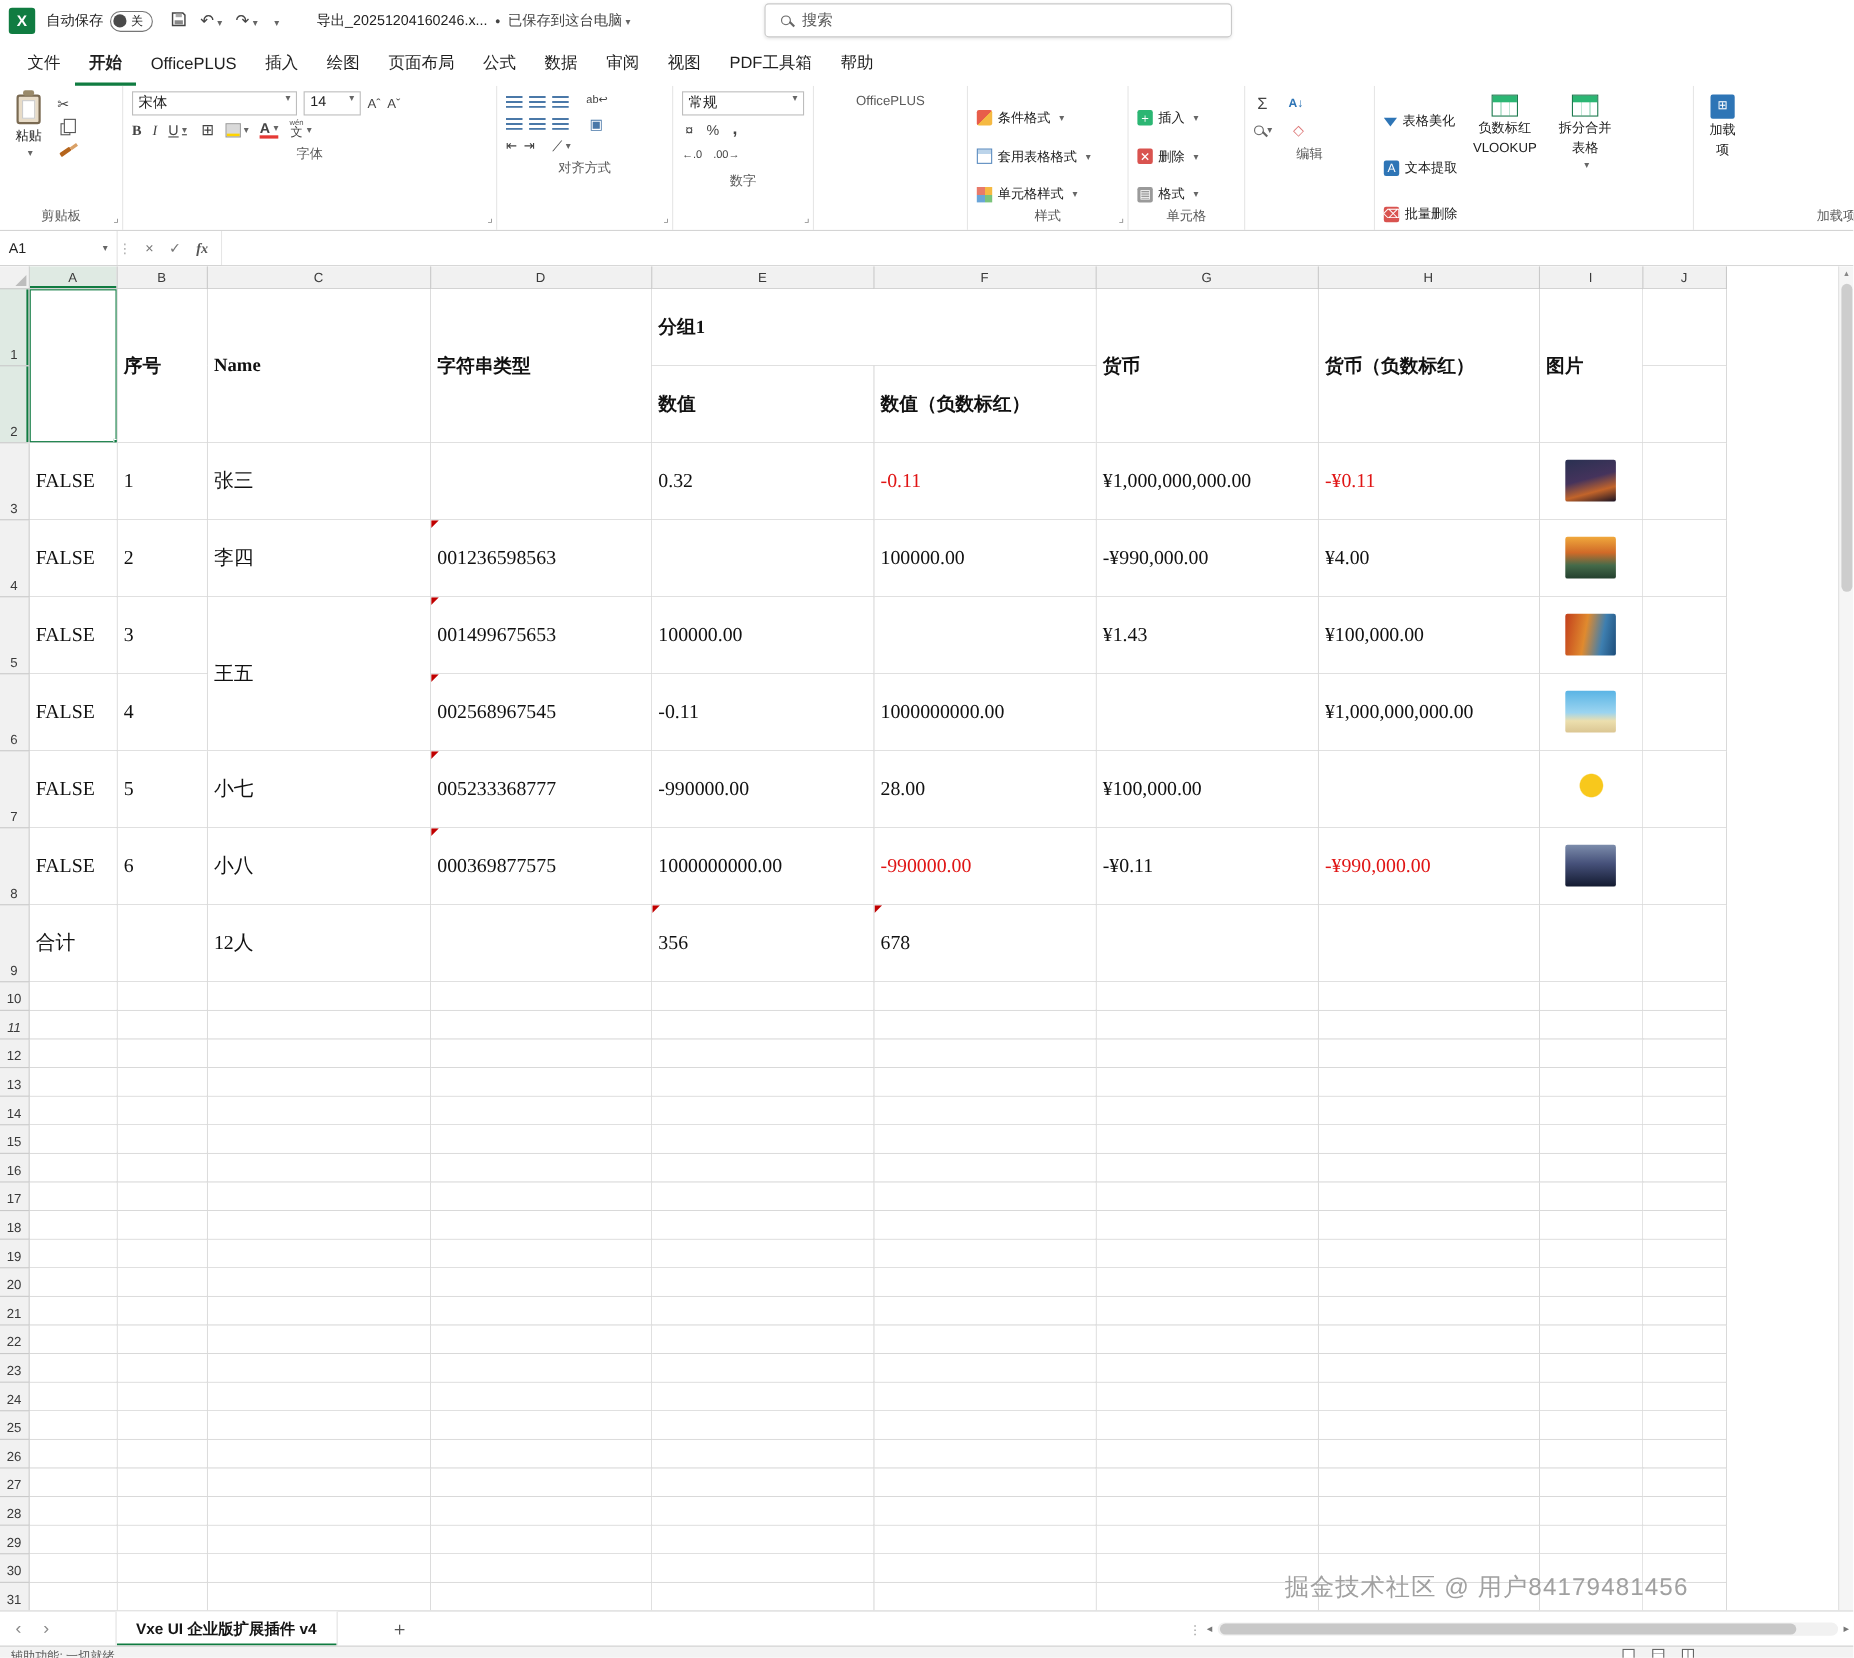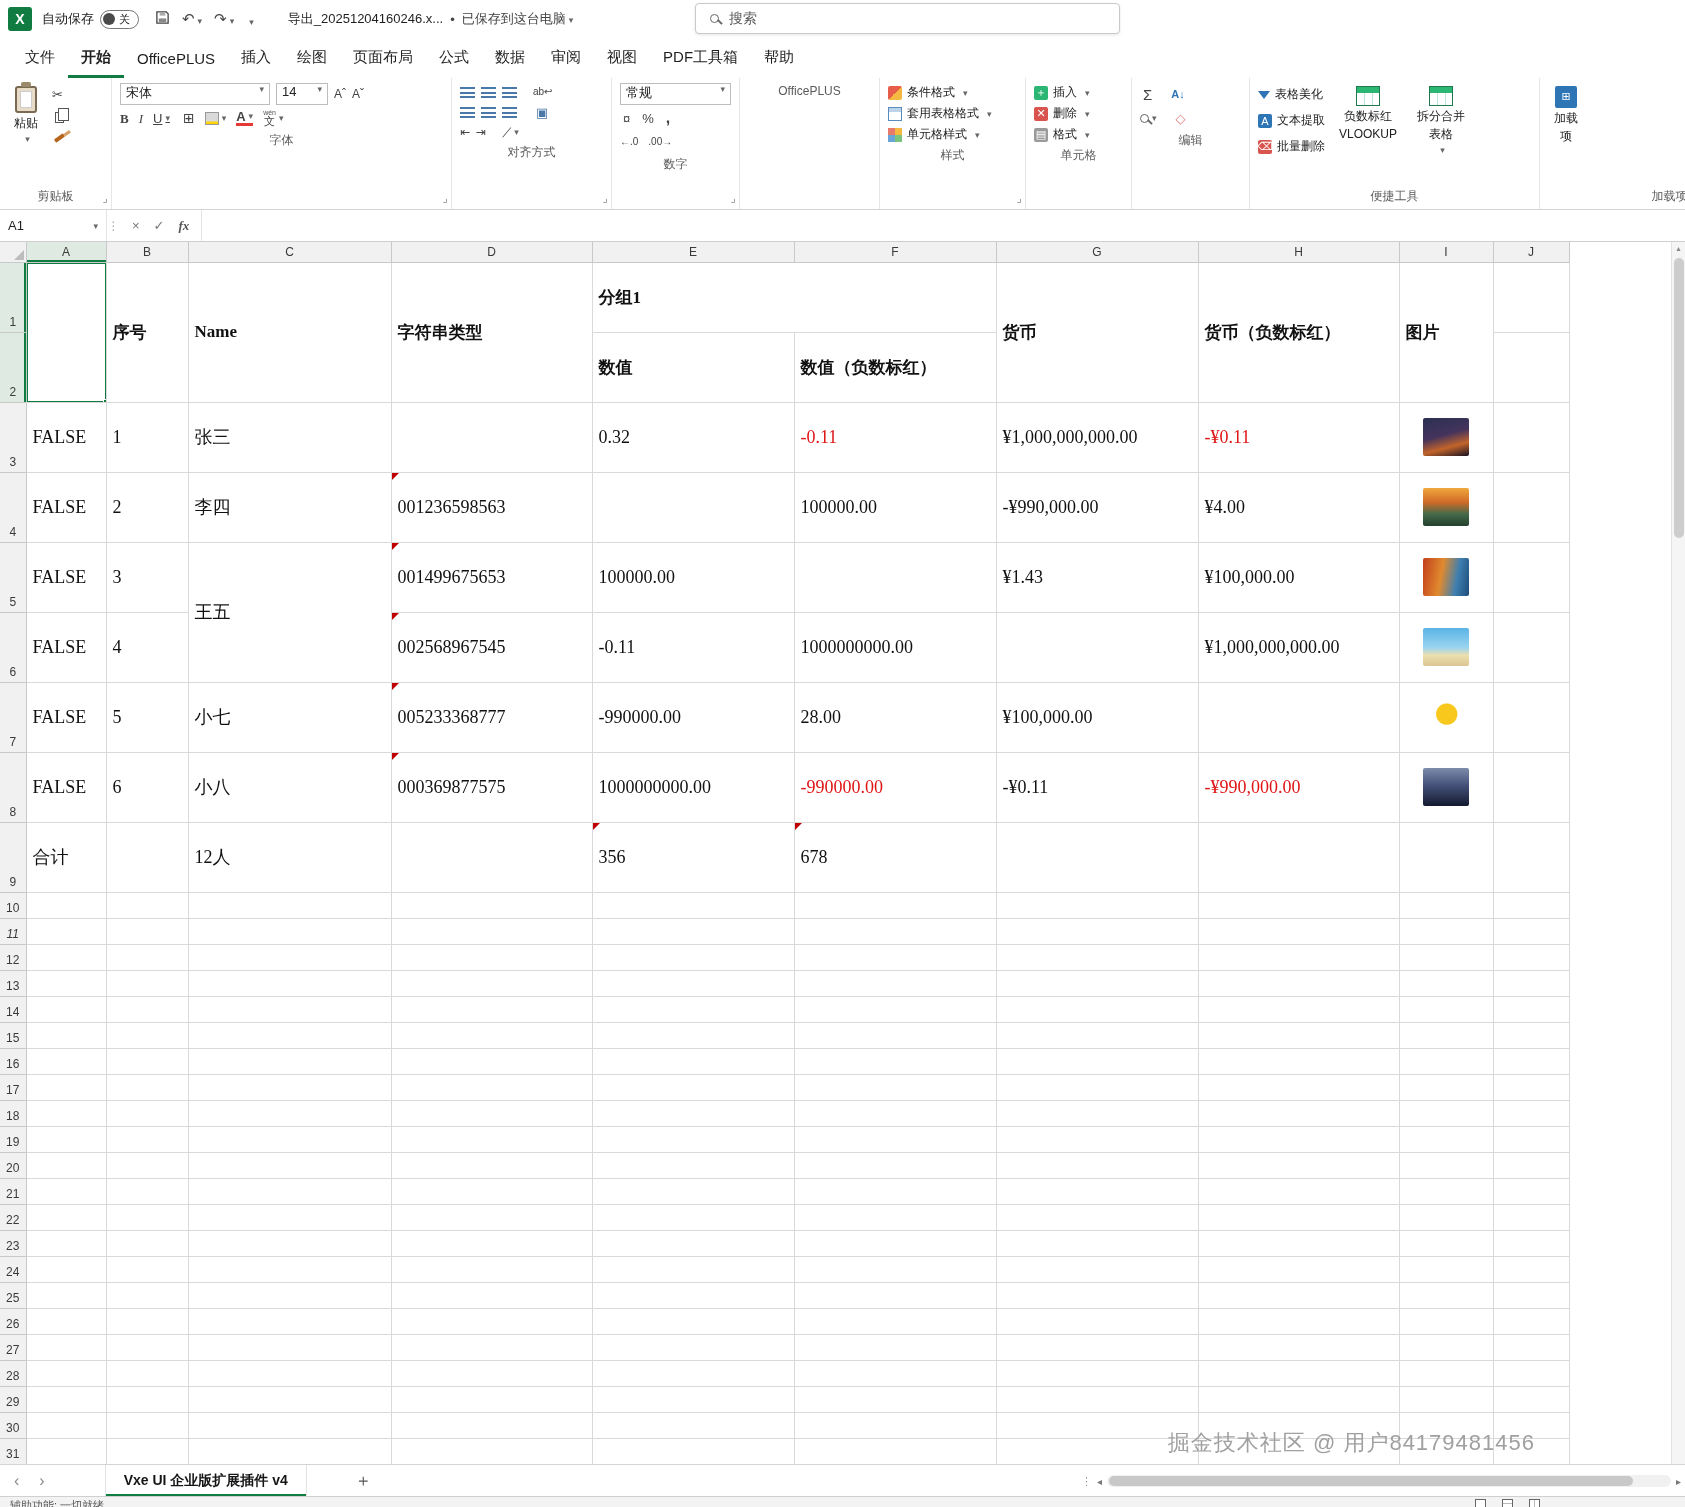--- a/index.html
+++ b/index.html
@@ -39,21 +39,21 @@
   .rg-label { text-align:center; font-size:12px; color:#5a5a5a; padding:2px 0 4px; }
   .launcher { position:absolute; right:3px; bottom:4px; font-size:11px; color:#8a8a8a; }
   .launcher::after { content:"⌟"; }
   .big-btn { display:flex; flex-direction:column; align-items:center; gap:3px; padding:4px 6px;
     font-size:12px; color:#222; text-align:center; line-height:1.25; }
   .vcol { display:flex; flex-direction:column; gap:7px; padding-top:6px; }
   .sbtn { font-size:13px; color:#444; line-height:1; display:inline-flex; align-items:center; }
   .rrow { display:flex; align-items:center; gap:6px; height:24px; }
   .combo { border:1px solid #bdbdbd; height:22px; display:flex; align-items:flex-start; padding:0 5px;
     font-size:13px; color:#222; background:#fff; justify-content:space-between; }
-  .txtrow { display:flex; align-items:center; gap:5px; font-size:12px; color:#222; height:21px; white-space:nowrap; }
+  .txtrow { display:flex; align-items:center; gap:5px; font-size:12px; color:#222; height:21px; white-space:nowrap;margin-top:16px; }
 
   .clip-icon { width:22px;height:27px;background:#e8dcc8;border:2px solid #7a6a52;border-radius:3px;position:relative; }
   .clip-icon::before { content:"";position:absolute;left:4px;top:-6px;width:10px;height:5px;background:#9a8a6a;border-radius:2px; }
   .clip-icon::after { content:"";position:absolute;left:3px;top:3px;right:3px;bottom:3px;background:#fff;border:1px solid #ccc; }
   .copy-icon { display:inline-block;width:9px;height:11px;border:1.5px solid #555;background:#fff;position:relative;margin:4px 0 0 3px; }
   .copy-icon::after { content:"";position:absolute;left:2px;top:-5px;width:9px;height:11px;border:1.5px solid #555;background:#fff; }
   .brush-icon { display:inline-block;width:11px;height:4px;background:#b5651d;border-radius:1px;position:relative;
     transform:rotate(-35deg);margin:6px 0 0 2px; }
   .brush-icon::after { content:"";position:absolute;right:-7px;top:.5px;width:7px;height:3px;background:#d9a066; }
 

